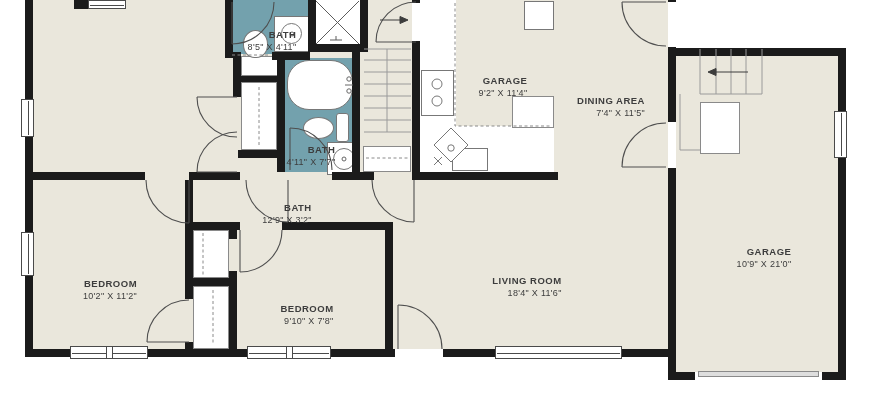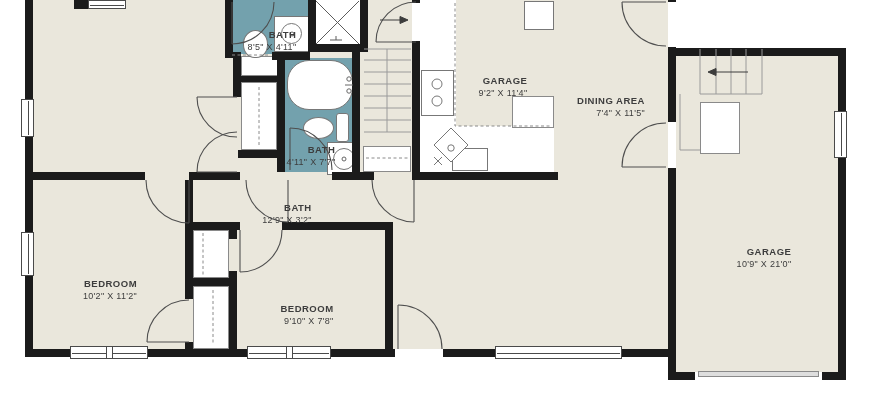--- a/index.html
+++ b/index.html
@@ -228,18 +228,22 @@
     <div class="dm">12'9" X 3'2"</div>
   </div>
   <div class="rlabel" style="left:110px;top:253px;">
     <div class="nm">BEDROOM</div>
     <div class="dm">10'2" X 11'2"</div>
   </div>
   <div class="rlabel" style="left:307px;top:278px;">
     <div class="nm">BEDROOM</div>
     <div class="dm">9'10" X 7'8"</div>
   </div>
+  <div class="rlabel" style="left:527px;top:250px;">
+    <div class="nm">LIVING ROOM</div>
+    <div class="dm">18'4" X 11'6"</div>
+  </div>
   <div class="rlabel" style="left:764px;top:221px;">
     <div class="nm">GARAGE</div>
     <div class="dm">10'9" X 21'0"</div>
   </div>
 
 </div>
 
 </body></html>

